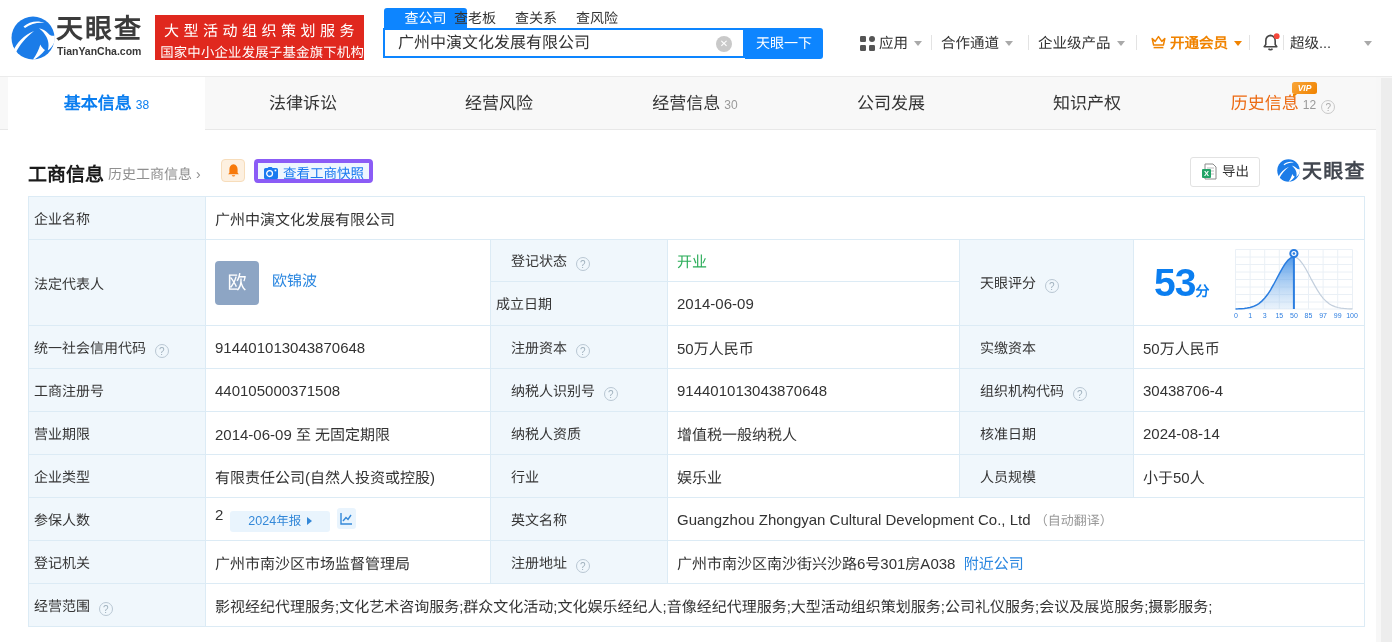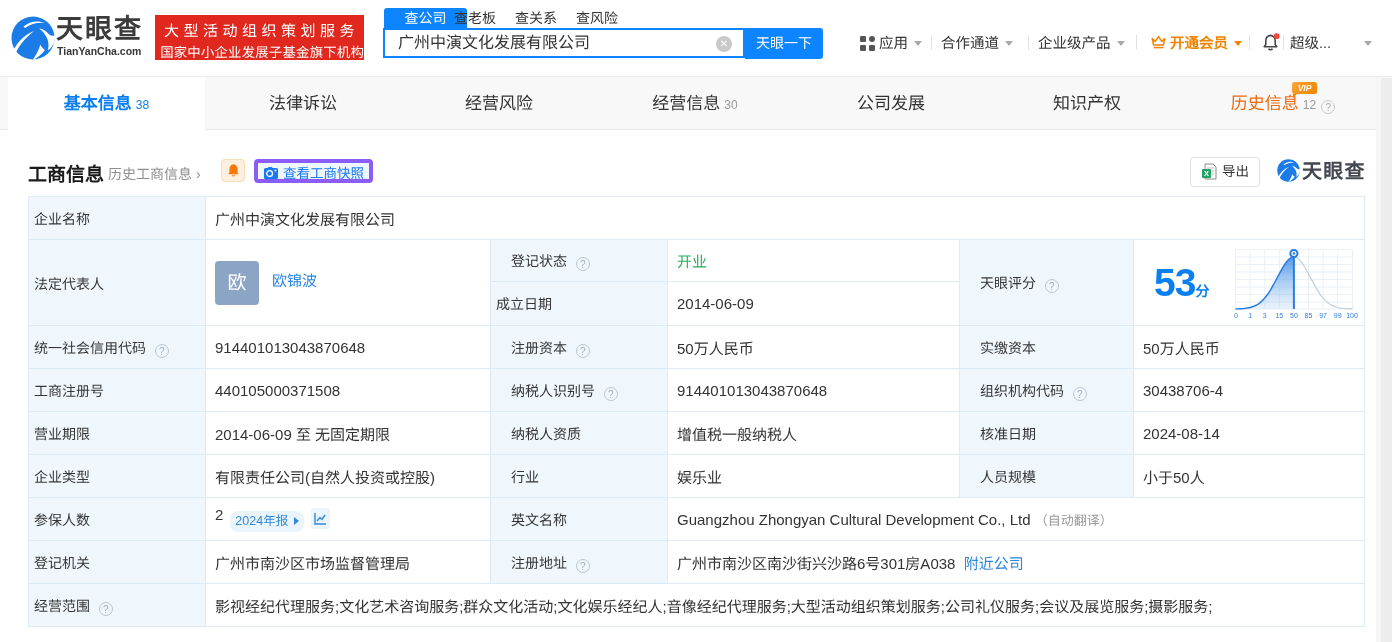--- a/index.html
+++ b/index.html
@@ -43,21 +43,21 @@
 
 #tbl { position:absolute; left:28px; top:196px; border-collapse:collapse; table-layout:fixed; }
 #tbl td { border:1px solid #dcebf5; font-size:15px; color:#333; padding:0 0 0 9px; height:43px; }
 #tbl td.lb { background:#f0f7fc; padding-left:5px; color:#363636; font-size:14px; }
 #tbl td.lb:not(:first-child) { padding-left:20px; }
 .qm { display:inline-block; width:14px; height:14px; border:1px solid #b9c7d3; border-radius:50%; color:#9fb0bd; font-size:10px; line-height:13px; text-align:center; margin-left:5px; vertical-align:-2px; font-weight:normal; }
 a.lk { color:#2b87e0; text-decoration:none; }
 #tbl td.green, .green { color:#2cad5a; }
 .gray { color:#999; }
 #avatar { display:inline-block; width:44px; height:44px; background:#8da5c4; border-radius:4px; color:#fff; font-size:19px; text-align:center; line-height:44px; vertical-align:middle; }
-#chip2024 { display:inline-block; height:21px; background:#e9f4fd; border-radius:8px; color:#3488d8; font-size:12.5px; line-height:21px; padding:0 5px; margin-left:7px; vertical-align:-5px; }
+#chip2024 { display:inline-block; height:21px; background:#e9f4fd; border-radius:3px; color:#3488d8; font-size:12.5px; line-height:21px; padding:0 18px; margin-left:7px; vertical-align:-5px; }
 #trendBox { display:inline-block; width:19px; height:21px; background:#e9f4fd; border-radius:3px; margin-left:7px; vertical-align:-5px; text-align:center; }
 #score53 { font-size:39px; line-height:39px; font-weight:bold; color:#0b7ef0; letter-spacing:-1px; display:inline-block; }
 #scoreFen { font-size:14px; color:#0b7ef0; font-weight:bold; }
 
 
 #sbar { position:absolute; left:1376px; top:77px; width:16px; height:565px; background:#f7f7f7; }
 #sthumb { position:absolute; left:1381px; top:78px; width:11px; height:564px; background:#ededed; }
 </style>
 </head>
 <body>

